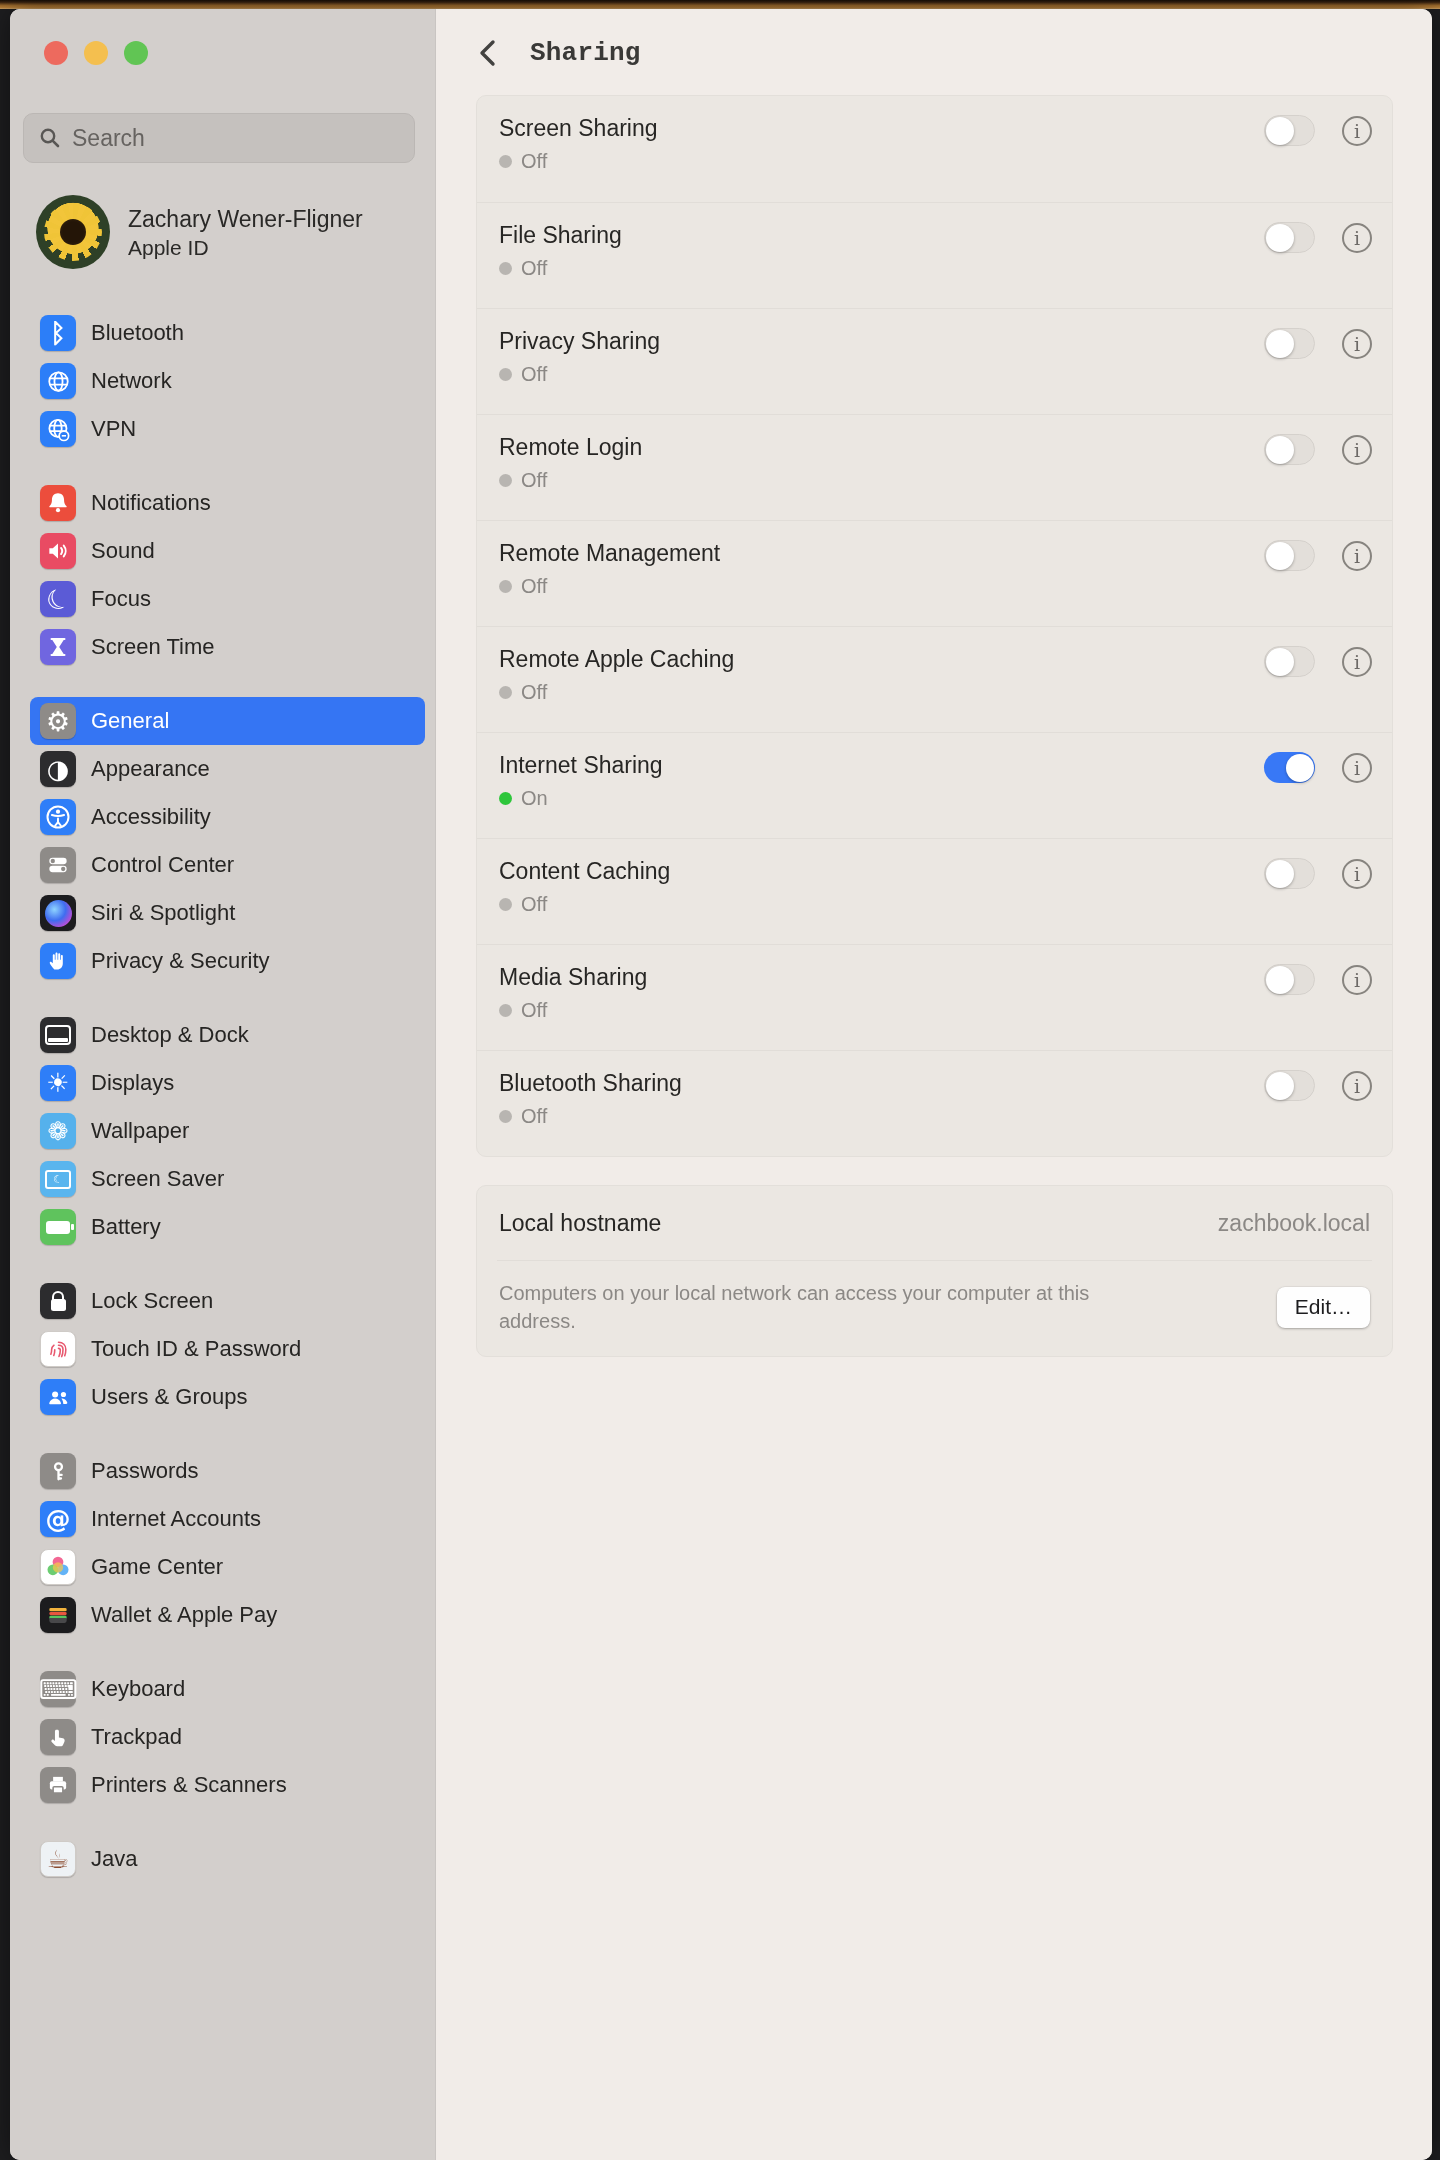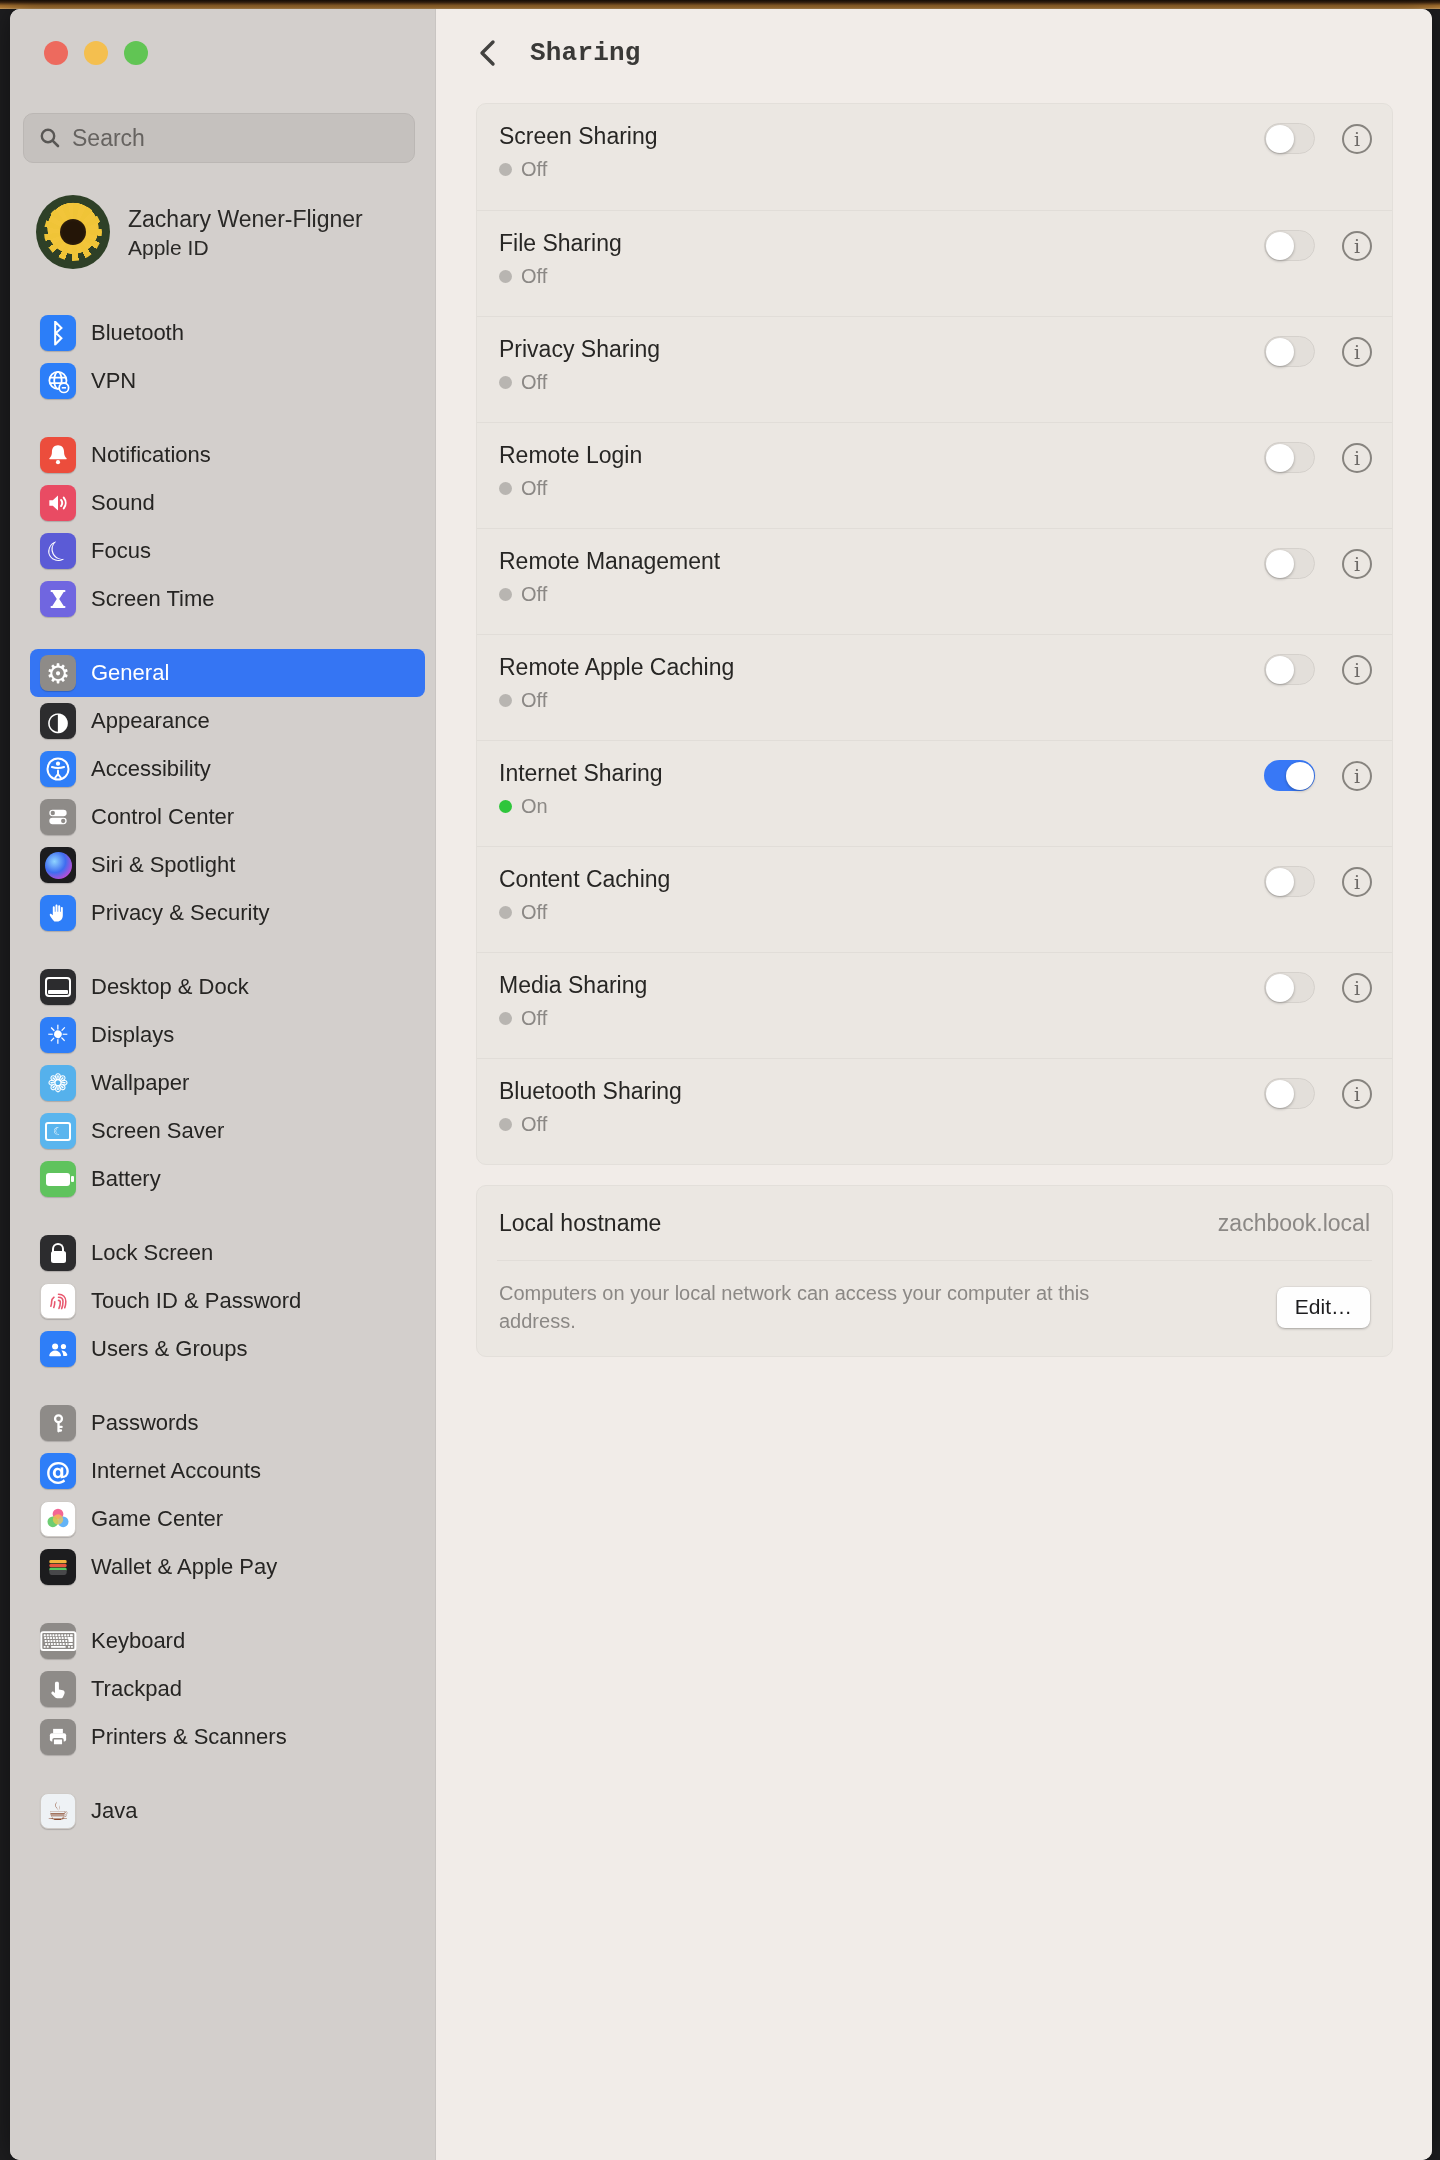--- a/index.html
+++ b/index.html
@@ -55,21 +55,21 @@
   .lockic{width:15px;height:12px;background:#fff;border-radius:2.5px;position:relative;margin-top:8px;}
   .lockic::before{content:"";position:absolute;left:1.5px;top:-8px;width:8px;height:9px;
     border:2.5px solid #fff;border-bottom:none;border-radius:7px 7px 0 0;}
   
   .main{flex:1;position:relative;background:#f1ece8;border-left:1px solid #c9c5c2;}
   .mhead{position:absolute;left:0;top:28px;display:flex;align-items:center;font-family:Liberation Mono, monospace;}
   .back{background:none;border:none;padding:0;margin:0 0 0 40px;cursor:pointer;display:flex;align-items:center;}
   .mhead h1{margin:0 0 0 30px;font-size:26px;font-weight:700;color:#3a3937;letter-spacing:.2px;}
   .card{position:absolute;left:40px;width:917px;background:#ebe7e2;border-radius:10px;
     border:1px solid #e3dfda;box-sizing:border-box;}
-  #services{top:94px;}
+  #services{top:86px;}
   .srow{height:106px;box-sizing:border-box;padding:17px 20px 0 22px;display:flex;justify-content:space-between;}
   .srow + .srow{border-top:1px solid #e1ddd8;}
   .stitle{font-size:23px;color:#272624;line-height:31px;}
   .sstatus{margin-top:6px;font-size:20px;color:#8b8885;display:flex;align-items:center;gap:9px;}
   .dot{width:13px;height:13px;border-radius:50%;background:#b8b5b1;display:inline-block;}
   .dot.on{background:#2ec63b;}
   .sright{display:flex;align-items:center;gap:27px;margin-top:1px;height:33px;}
   .toggle{width:51px;height:31px;border-radius:16px;position:relative;display:inline-block;cursor:pointer;}
   .toggle.off{background:#e3dfda;border:1px solid #d5d1cc;box-sizing:border-box;}
   .toggle.on{background:#3878f6;}
@@ -126,20 +126,32 @@
         <div class="item">
           <span class="tile" style="background: rgb(44, 126, 248);">
             <span class="g" style="font-size:26px;font-weight:bold">ᛒ</span>
           </span>
           <span>Bluetooth</span>
         </div>
         <div class="item">
           <span class="tile" style="background: rgb(44, 126, 248);">
             <svg width="27" height="27" viewBox="0 0 24 24">
               <g fill="none" stroke="#fff" stroke-width="1.6">
+                <circle cx="12" cy="12" r="8.2"></circle>
+                <ellipse cx="12" cy="12" rx="3.6" ry="8.2"></ellipse>
+                <path d="M4.2 9.3h15.6M4.2 14.7h15.6"></path>
+              </g>
+            </svg>
+          </span>
+          <span>Network</span>
+        </div>
+        <div class="item">
+          <span class="tile" style="background: rgb(44, 126, 248);">
+            <svg width="27" height="27" viewBox="0 0 24 24">
+              <g fill="none" stroke="#fff" stroke-width="1.6">
                 <circle cx="11.5" cy="11" r="7.6"></circle>
                 <ellipse cx="11.5" cy="11" rx="3.3" ry="7.6"></ellipse>
                 <path d="M4.3 8.6h14.4M4.3 13.4h14.4"></path>
               </g>
               <circle cx="16.8" cy="17.6" r="4.2" fill="#2c7ef8" stroke="#fff" stroke-width="1.5"></circle>
               <path d="M14.9 17.6h3.8" stroke="#fff" stroke-width="1.4"></path>
             </svg>
           </span>
           <span>VPN</span>
         </div>

